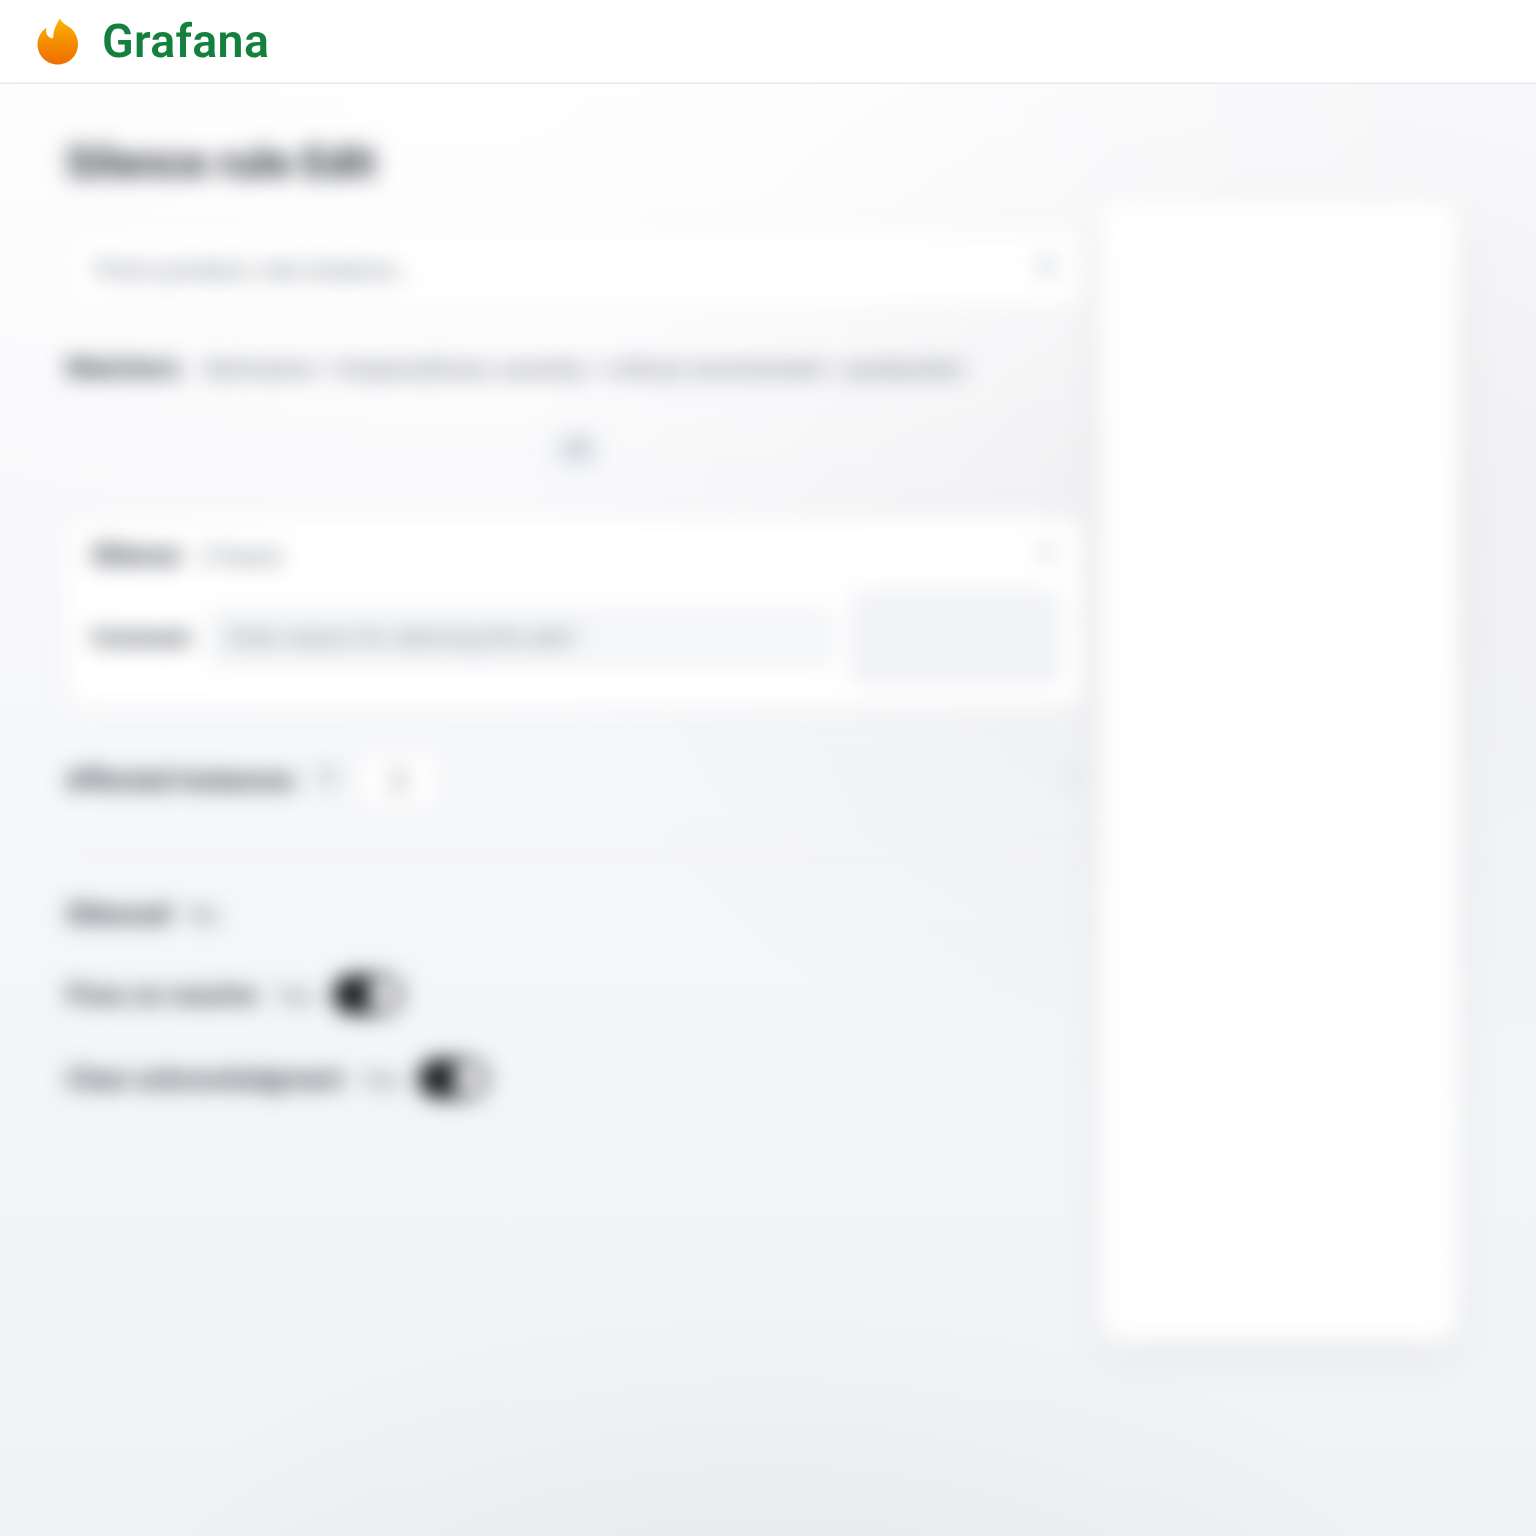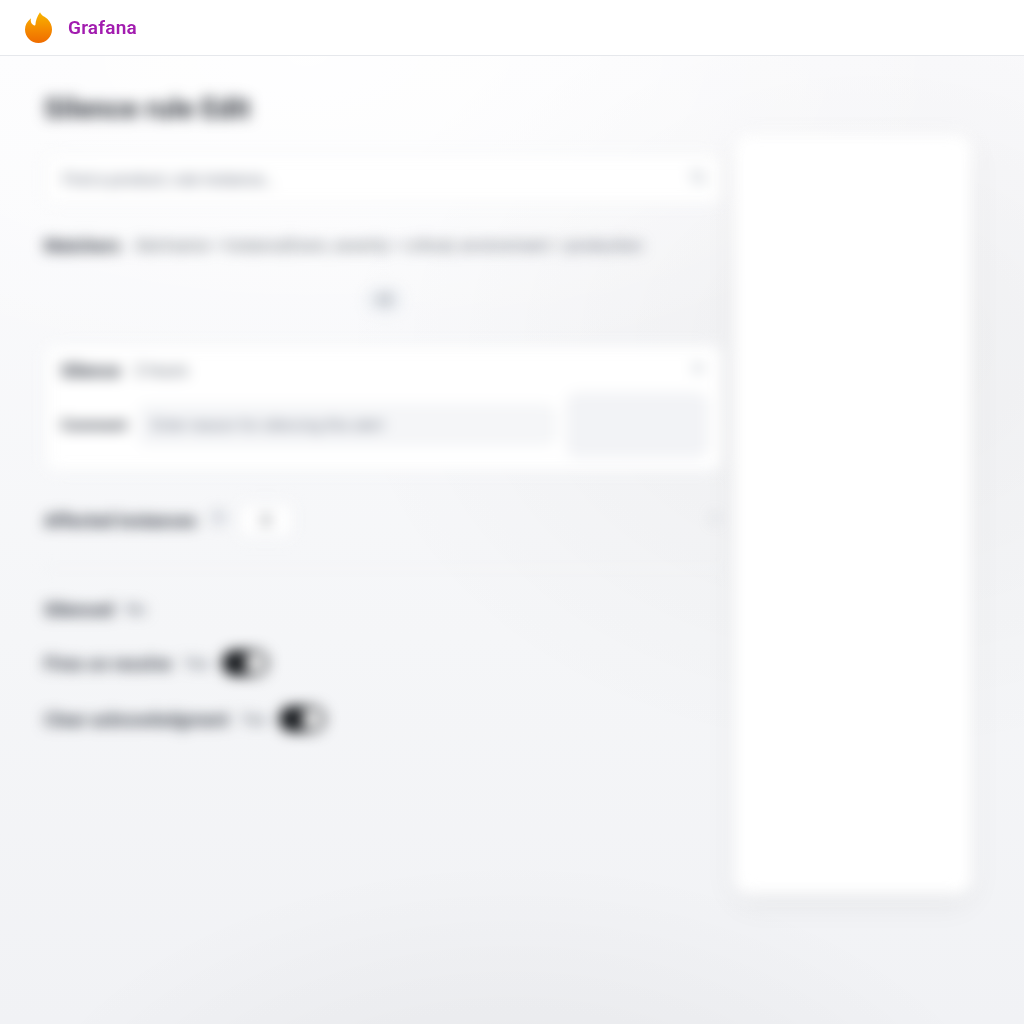--- a/index.html
+++ b/index.html
@@ -10,21 +10,21 @@
     display: flex;
     align-items: center;
     padding: 0 22px;
     border-bottom: 1px solid #e6e8ec;
     background: #ffffff;
     position: relative;
     z-index: 50;
   }
   .logo-wrap { display: flex; align-items: center; gap: 10px; }
   .logo-icon { width: 36px; height: 36px; display: inline-block; }
-  .logo-text { font-size: 19px; font-weight: 600; letter-spacing: .2px; color: #a21caf; }
+  .logo-text { font-size: 31px; font-weight: 600; letter-spacing: .2px; color: #15803d; }
 
   
   .page {
     position: relative;
     width: 100%;
     height: calc(1024px - 56px);
     background: linear-gradient(180deg, #fbfbfd 0%, #f5f6f8 60%, #f1f2f5 100%);
     overflow: hidden;
   }
   .page::before{

